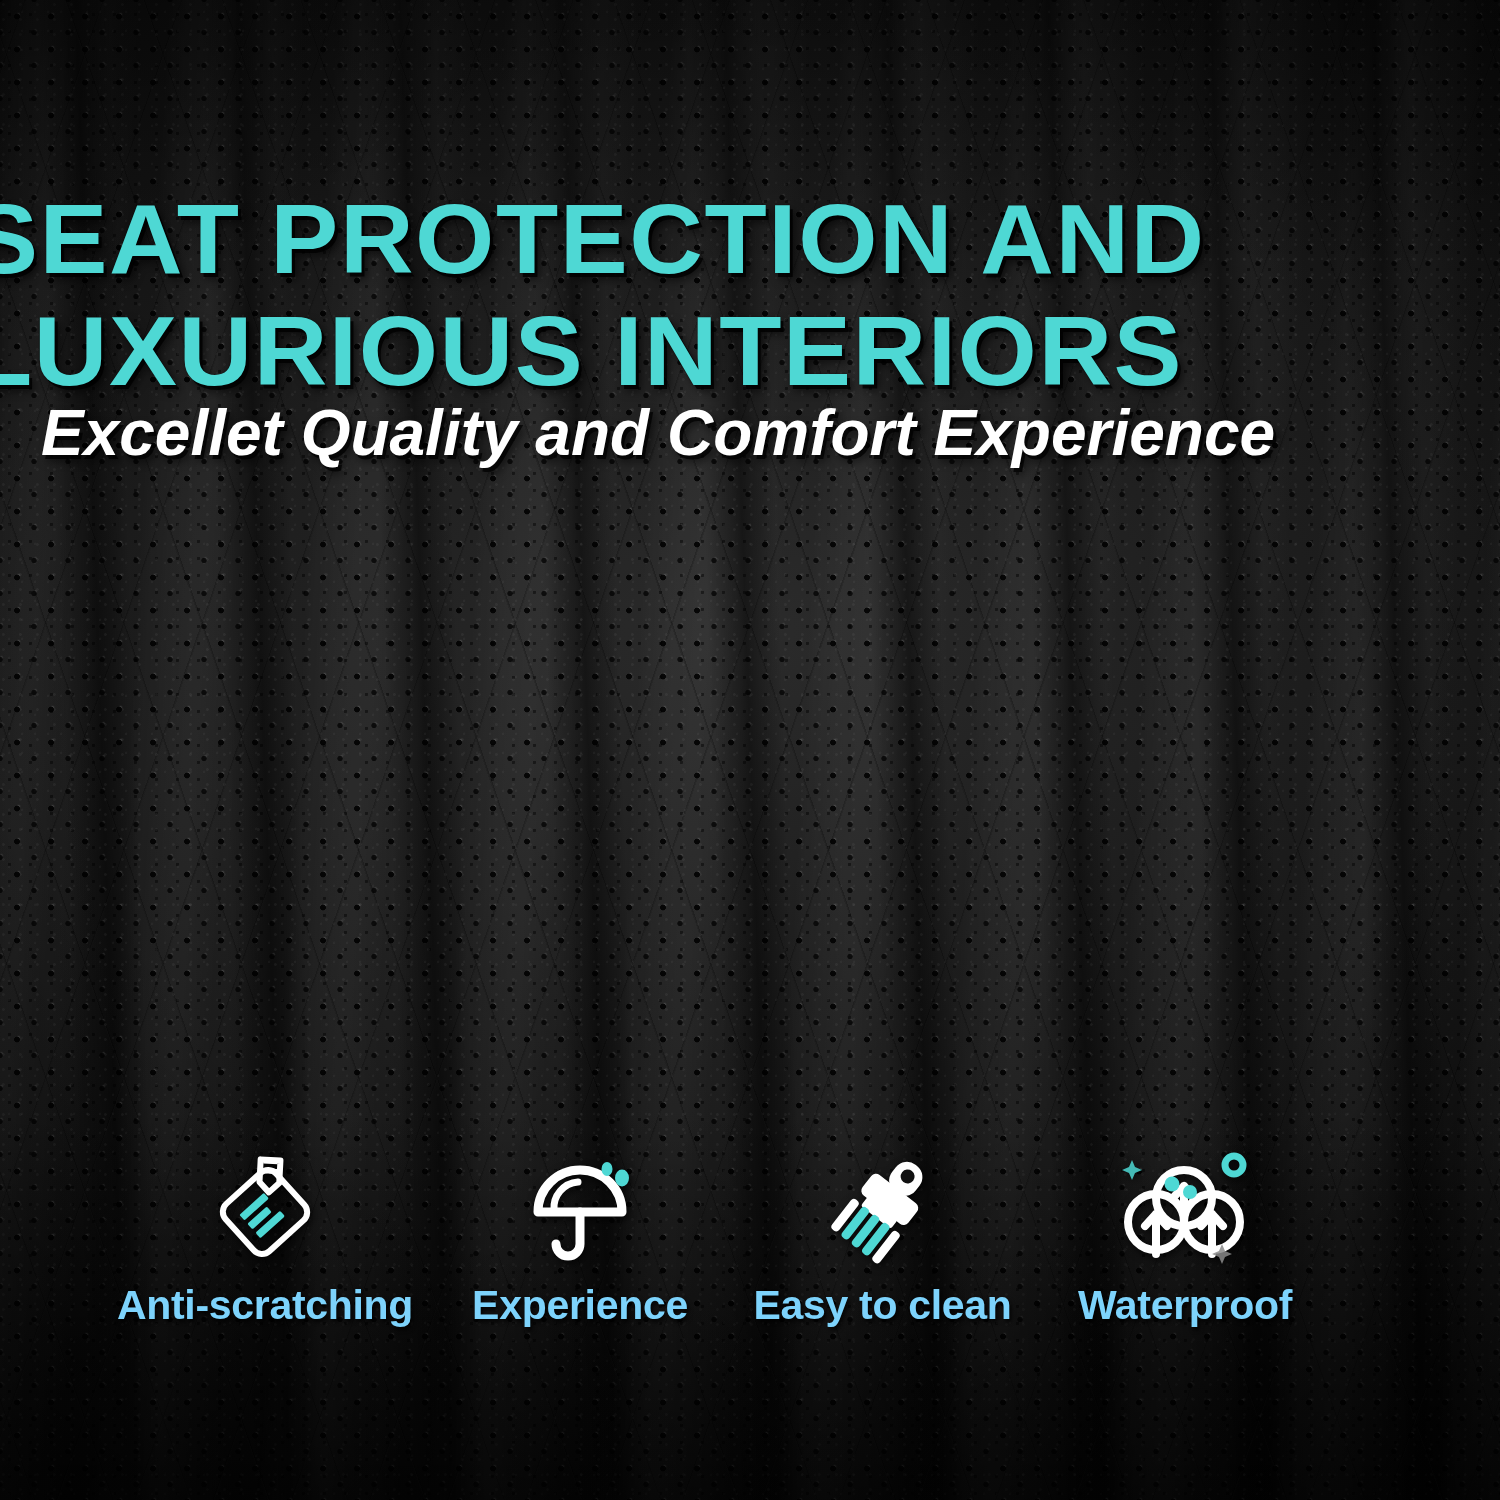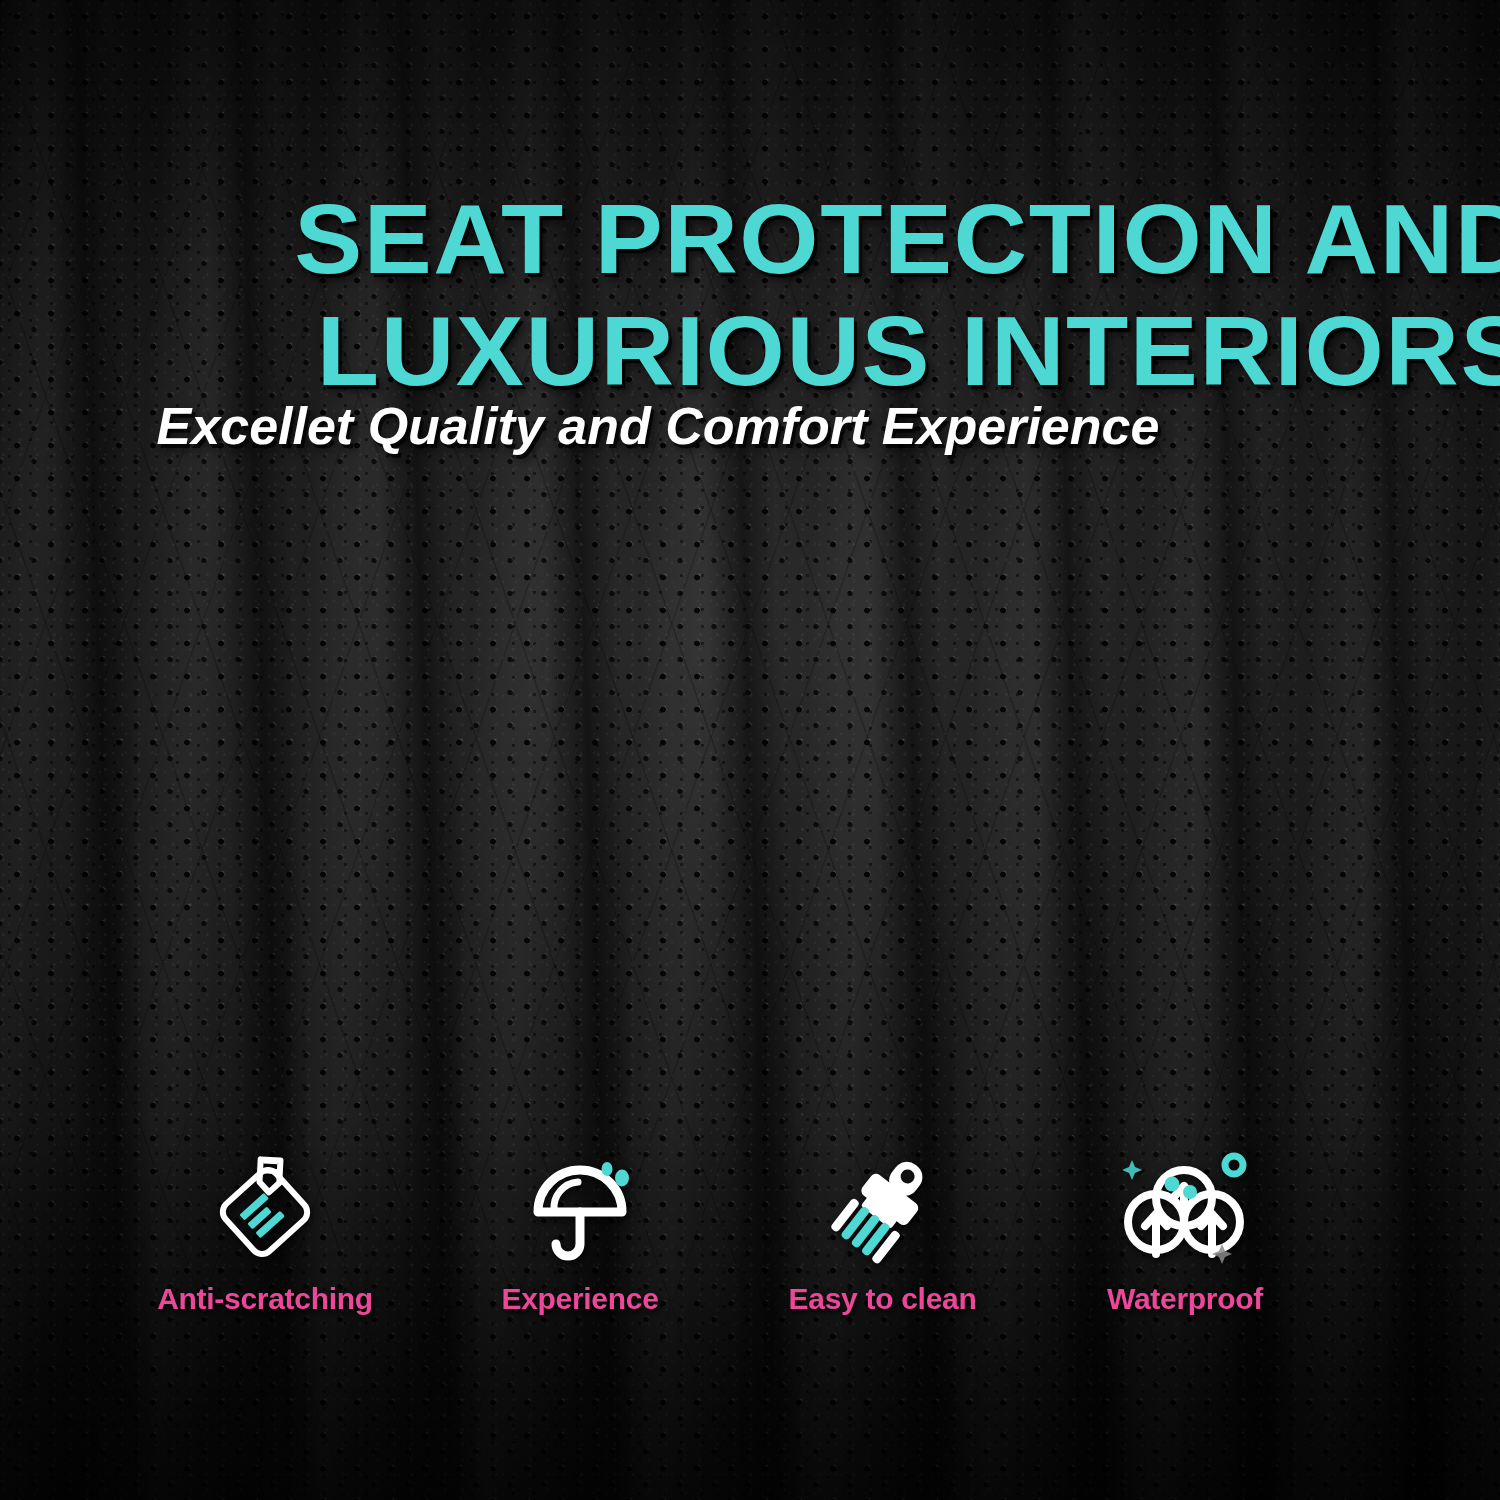--- a/index.html
+++ b/index.html
@@ -112,21 +112,21 @@
     position: absolute;
     inset: 0;
     z-index: 5;
   }
 
   .headline-block {
     position: absolute;
     top: 186px;
     left: 0;
     width: 1500px;
-    text-align: right;
+    text-align: left;
   }
   .headline-line {
     display: block;
     font-family: "Liberation Sans", sans-serif;
     font-weight: bold;
     font-size: 98px;
     line-height: 1.1;
     letter-spacing: 1.5px;
     color: #4ed8d4;
     text-transform: uppercase;
@@ -141,21 +141,21 @@
 
   .subtitle {
     position: absolute;
     top: 398px;
     left: 0;
     width: 1316px;
     text-align: center;
     font-family: "Liberation Sans", sans-serif;
     font-weight: bold;
     font-style: italic;
-    font-size: 52px;
+    font-size: 64px;
     line-height: 1.1;
     color: #ffffff;
     letter-spacing: 0px;
     transform: scaleX(1.0);
     text-shadow:
       3px 4px 0 rgba(0,0,0,0.72),
       5px 6px 10px rgba(0,0,0,0.6);
     white-space: nowrap;
   }
 
@@ -184,22 +184,22 @@
     height: 112px;
     display: flex;
     align-items: flex-end;
     justify-content: center;
     margin-bottom: 18px;
     filter: drop-shadow(2px 3px 4px rgba(0,0,0,0.75));
   }
   .feature-label {
     font-family: "Liberation Sans", sans-serif;
     font-weight: bold;
-    font-size: 30px;
-    color: #ec4899;
+    font-size: 41px;
+    color: #7dd3fc;
     letter-spacing: -0.3px;
     white-space: nowrap;
     text-shadow: 2px 3px 4px rgba(0,0,0,0.8);
   }
 </style>
 </head>
 <body>
 
 <div id="stage">
 

